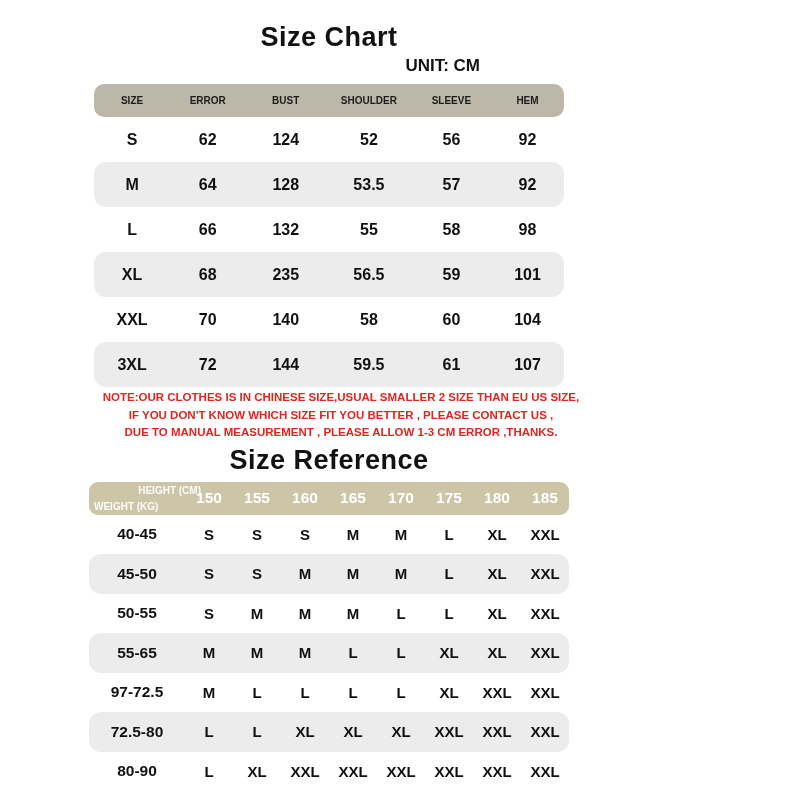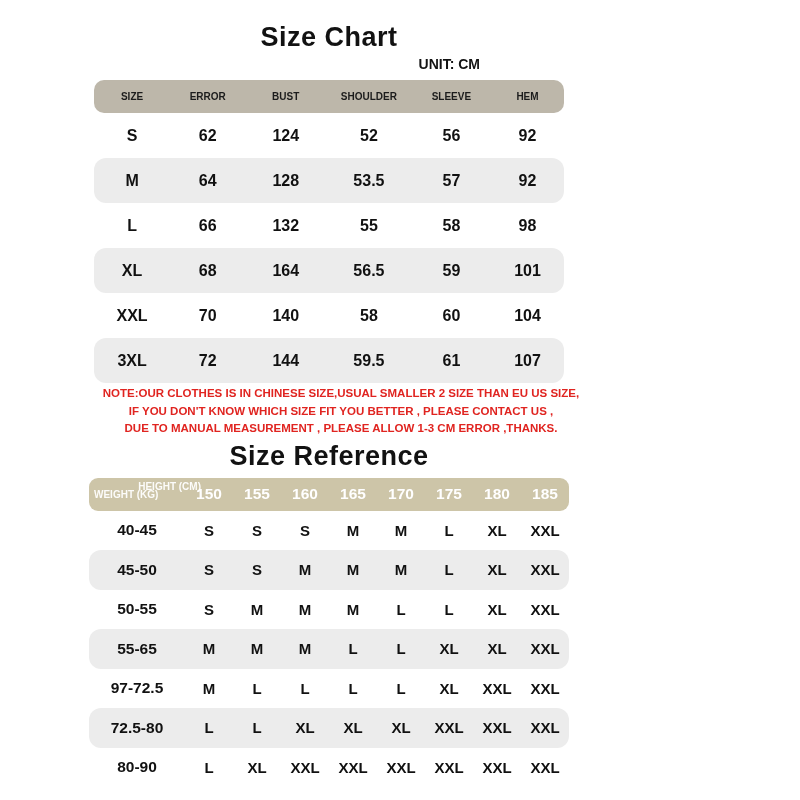--- a/index.html
+++ b/index.html
@@ -19,21 +19,21 @@
     letter-spacing: 0.5px;
     padding-top: 22px;
     color: #121212;
   }
   .unit-label {
     width: 470px;
     margin: 3px auto 8px;
     box-sizing: border-box;
     padding-right: 84px;
     text-align: right;
-    font-size: 14px;
+    font-size: 17px;
     font-weight: 700;
     color: #121212;
   }
 
   
   .t1 { width: 470px; margin: 0 auto; }
   .t1-grid {
     display: grid;
     grid-template-columns: 16.2% 16% 17.2% 18.2% 16.9% 15.5%;
     align-items: center;
@@ -101,21 +101,21 @@
     position: absolute;
     top: 3px; right: -16px;
     font-size: 10px;
     font-weight: 700;
     white-space: nowrap;
     opacity: 0.95;
     margin-left: 7px;
   }
   .corner-weight {
     position: absolute;
-    bottom: 11px; left: 5px;
+    bottom: 3px; left: 5px;
     font-size: 10px;
     font-weight: 700;
     white-space: nowrap;
     opacity: 0.95;
   }
   .t2 .row {
     height: 39.5px;
     font-size: 15px;
     font-weight: 600;
   }
@@ -159,21 +159,21 @@
           <div>L</div>
           <div>66</div>
           <div>132</div>
           <div>55</div>
           <div>58</div>
           <div>98</div>
         </div>
         <div class="t1-grid row stripe">
           <div>XL</div>
           <div>68</div>
-          <div>164</div>
+          <div>235</div>
           <div>56.5</div>
           <div>59</div>
           <div>101</div>
         </div>
         <div class="t1-grid row">
           <div>XXL</div>
           <div>70</div>
           <div>140</div>
           <div>58</div>
           <div>60</div>

